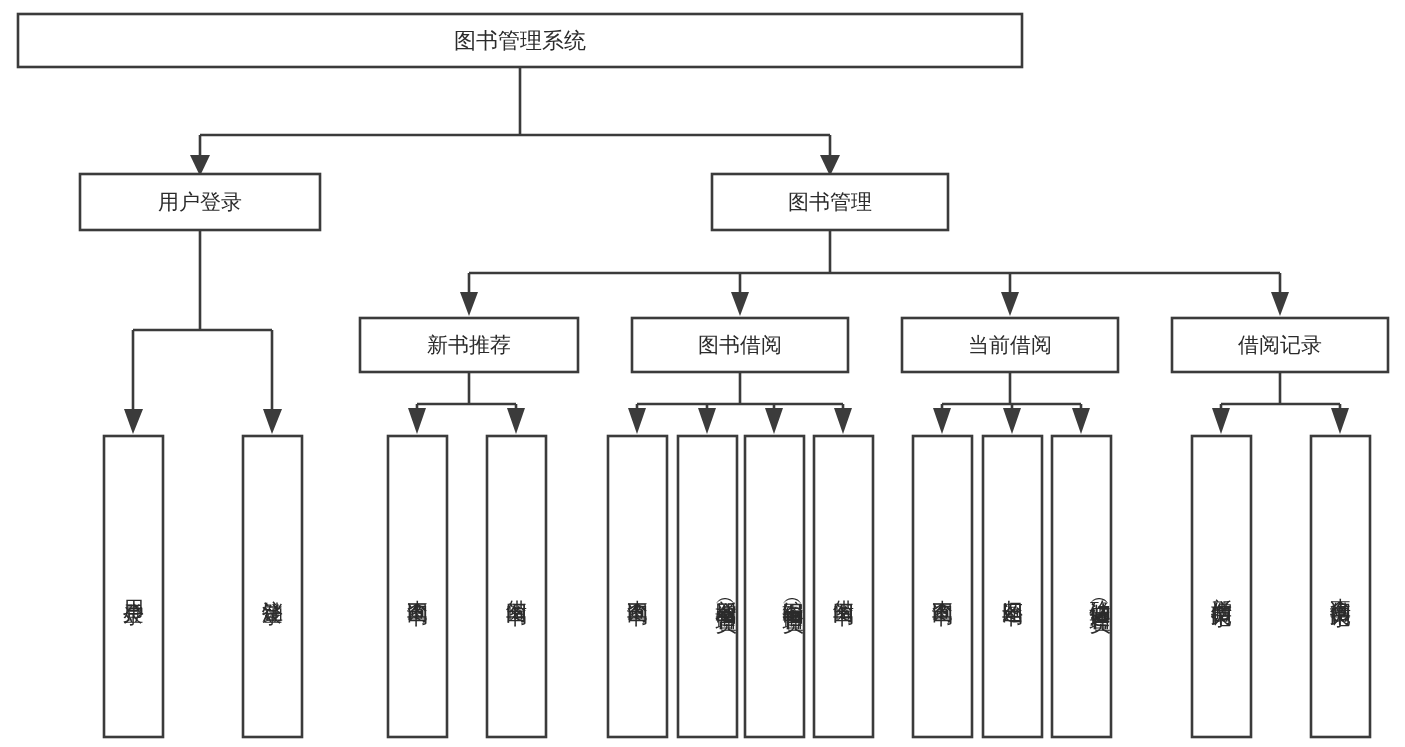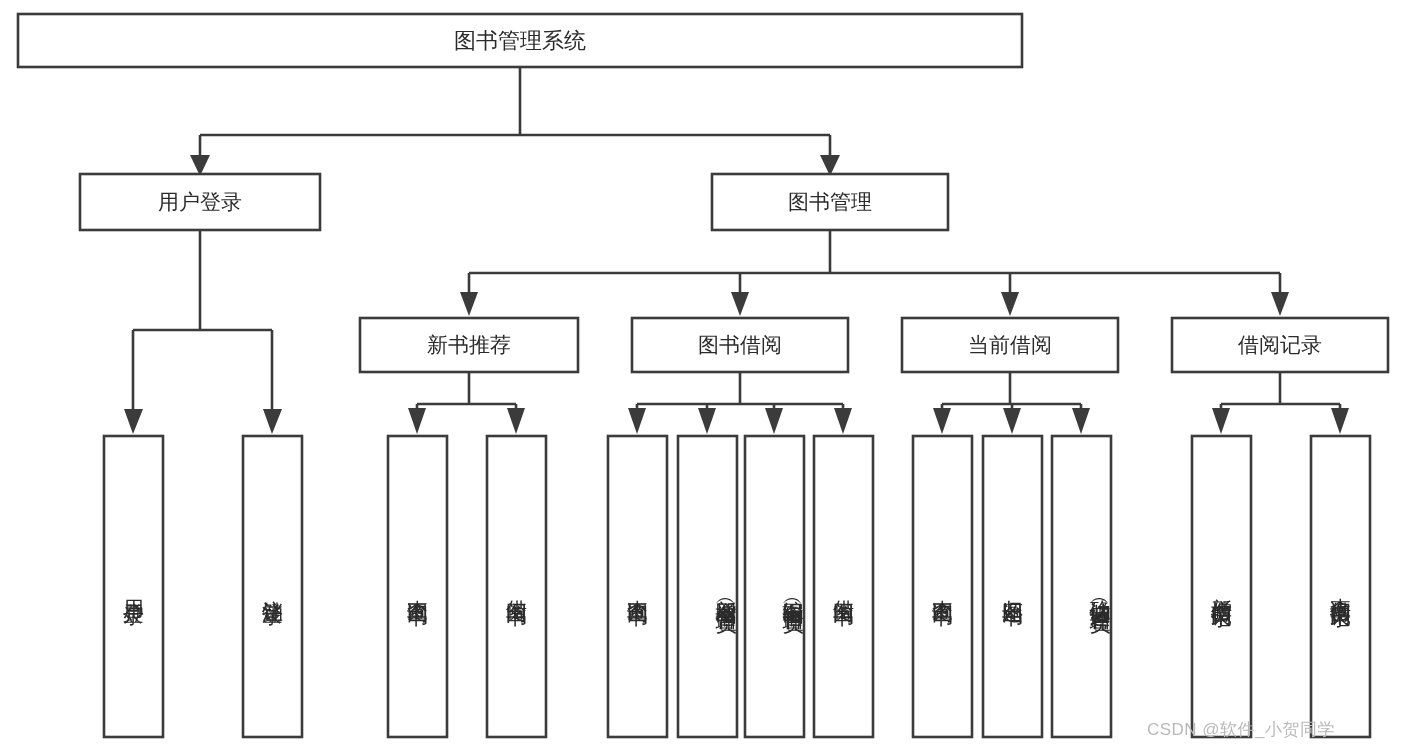--- a/index.html
+++ b/index.html
@@ -221,14 +221,13 @@
   <div class="vlabel" style="left:608px; top:436px; width:59px; height:301px;">查询图书</div>
   <div class="vlabel" style="left:678px; top:436px; width:59px; height:301px; align-items:flex-start; padding-top:10px; box-sizing:border-box;">新增图书（管理员）</div>
   <div class="vlabel" style="left:745px; top:436px; width:59px; height:301px; align-items:flex-start; padding-top:10px; box-sizing:border-box;">编辑图书（管理员）</div>
   <div class="vlabel" style="left:814px; top:436px; width:59px; height:301px;">借阅图书</div>
   <div class="vlabel" style="left:913px; top:436px; width:59px; height:301px;">查询图书</div>
   <div class="vlabel" style="left:983px; top:436px; width:59px; height:301px;">归还图书</div>
   <div class="vlabel" style="left:1052px; top:436px; width:59px; height:301px; align-items:flex-start; padding-top:10px; box-sizing:border-box;">确认归还（管理员）</div>
   <div class="vlabel" style="left:1192px; top:436px; width:59px; height:301px;">新增借阅记录</div>
   <div class="vlabel" style="left:1311px; top:436px; width:59px; height:301px;">查询借阅记录</div>
 
-  <div id="watermark">CSDN @软件_小贺同学</div>
 </div>
 
 </body></html>

